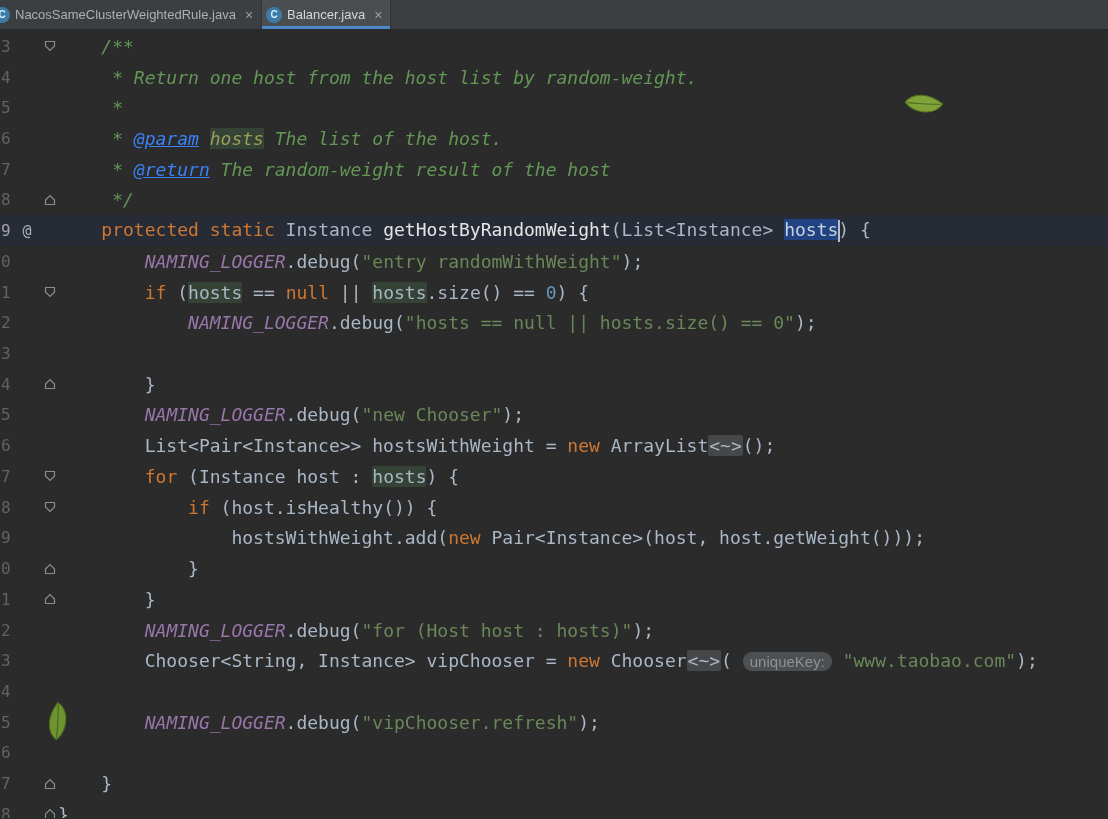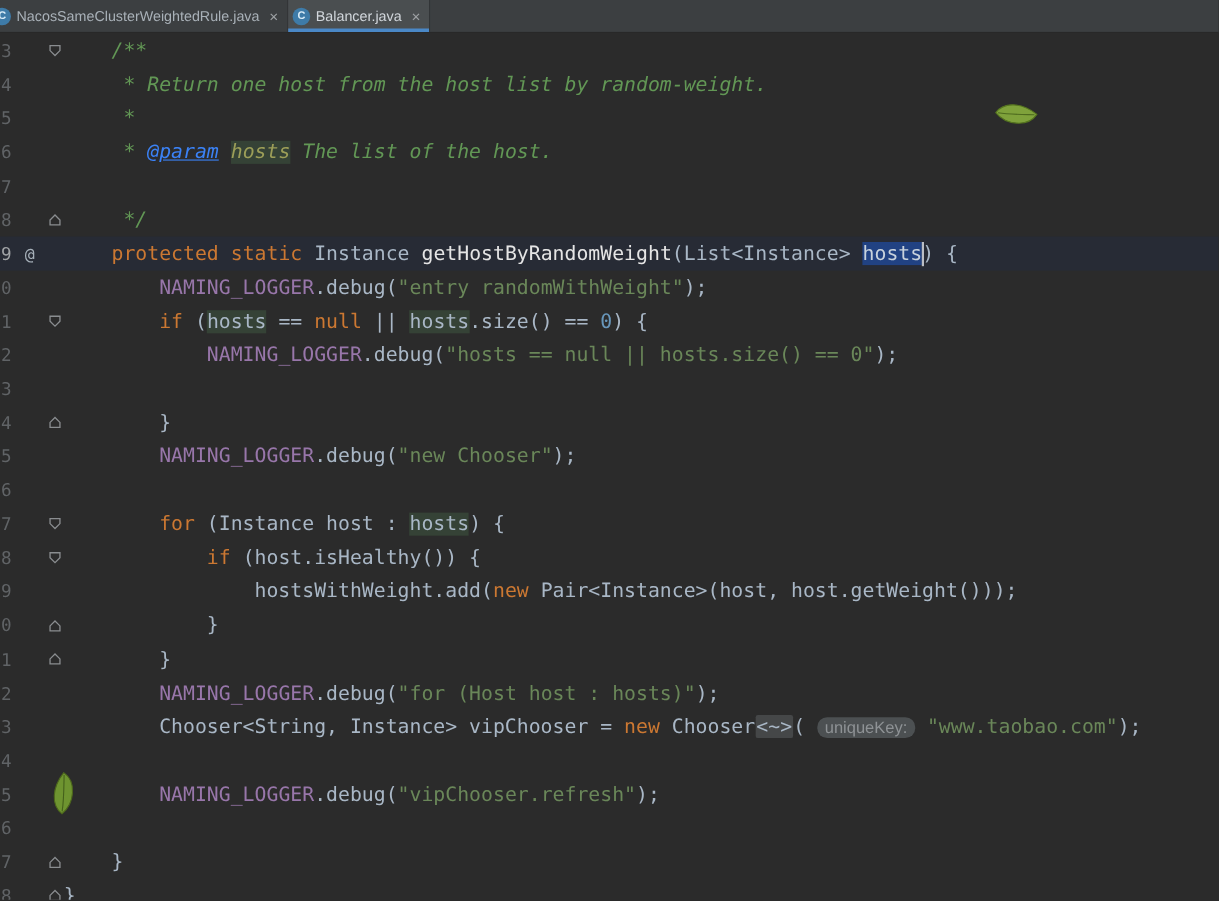--- a/index.html
+++ b/index.html
@@ -56,21 +56,21 @@
   .code { flex:1; white-space:pre; font-size:18px; color:#A9B7C6; }
 
   
   .tok-txt     { color:#A9B7C6; }
   .tok-kw      { color:#CC7832; }
   .tok-str     { color:#6A8759; }
   .tok-num     { color:#6897BB; }
   .tok-cmt     { color:#629755; font-style:italic; }
   .tok-doctag  { color:#3b82f6; font-style:italic; text-decoration:underline; }
   .tok-docval  { color:#9C9E58; font-style:italic; background:#354236; }
-  .tok-field   { color:#9876AA; }
+  .tok-field   { color:#9876AA; font-style:italic; }
   .tok-methdecl{ color:#e5e5e5; }
   .tok-hl      { color:#A9B7C6; background:#354236; }
   .tok-sel     { color:#C8D2DC; background:#214283; }
   .tok-fold    { color:#A9B7C6; background:#454748; border-radius:2px; padding:0 1px; }
   .tok-hint    {
     color:#8E9295; background:#4C5052; border-radius:9px; padding:1px 7px;
     font-family:"Liberation Sans", sans-serif; font-size:15px;
   }
   .tok-caret {
     display:inline-block; width:2px; height:22px; background:#BBBEC4;
@@ -127,20 +127,21 @@
         <div class="line">
           <span class="ln">6</span>
           <span class="gcol"></span>
           <span class="fcol"></span>
           <span class="code"><span class="tok-cmt">     * </span><span class="tok-doctag">@param</span><span class="tok-cmt"> </span><span class="tok-docval">hosts</span><span class="tok-cmt"> The list of the host.</span></span>
         </div>
         <div class="line">
           <span class="ln">7</span>
           <span class="gcol"></span>
           <span class="fcol"></span>
+          <span class="code"><span class="tok-cmt">     * </span><span class="tok-doctag">@return</span><span class="tok-cmt"> The random-weight result of the host</span></span>
         </div>
         <div class="line">
           <span class="ln">8</span>
           <span class="gcol"></span>
           <span class="fcol">
             <svg width="12" height="12" viewBox="0 0 12 12">
               <path d="M1.5 10.5 H10.5 V6 L6 1.5 L1.5 6 Z" fill="none" stroke="#8A8D90" stroke-width="1.2"></path>
             </svg>
           </span>
           <span class="code"><span class="tok-cmt">     */</span></span>
@@ -191,20 +192,21 @@
         <div class="line">
           <span class="ln">5</span>
           <span class="gcol"></span>
           <span class="fcol"></span>
           <span class="code"><span class="tok-txt">        </span><span class="tok-field">NAMING_LOGGER</span><span class="tok-txt">.debug(</span><span class="tok-str">"new Chooser"</span><span class="tok-txt">);</span></span>
         </div>
         <div class="line">
           <span class="ln">6</span>
           <span class="gcol"></span>
           <span class="fcol"></span>
+          <span class="code"><span class="tok-txt">        List&lt;Pair&lt;Instance&gt;&gt; hostsWithWeight = </span><span class="tok-kw">new</span><span class="tok-txt"> ArrayList</span><span class="tok-fold">&lt;~&gt;</span><span class="tok-txt">();</span></span>
         </div>
         <div class="line">
           <span class="ln">7</span>
           <span class="gcol"></span>
           <span class="fcol">
             <svg width="12" height="12" viewBox="0 0 12 12">
               <path d="M1.5 1.5 H10.5 V6 L6 10.5 L1.5 6 Z" fill="none" stroke="#8A8D90" stroke-width="1.2"></path>
             </svg>
           </span>
           <span class="code"><span class="tok-txt">        </span><span class="tok-kw">for</span><span class="tok-txt"> (Instance host : </span><span class="tok-hl">hosts</span><span class="tok-txt">) {</span></span>

